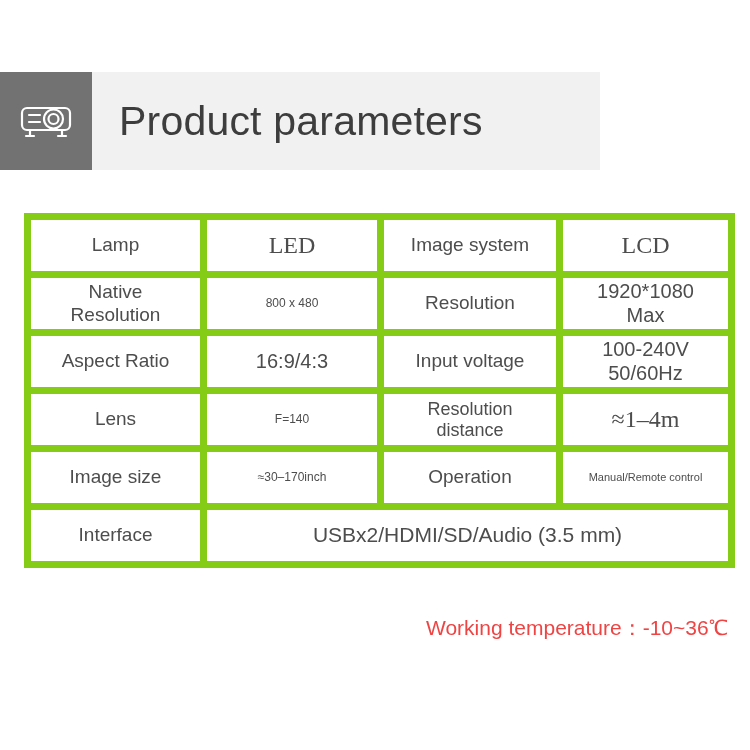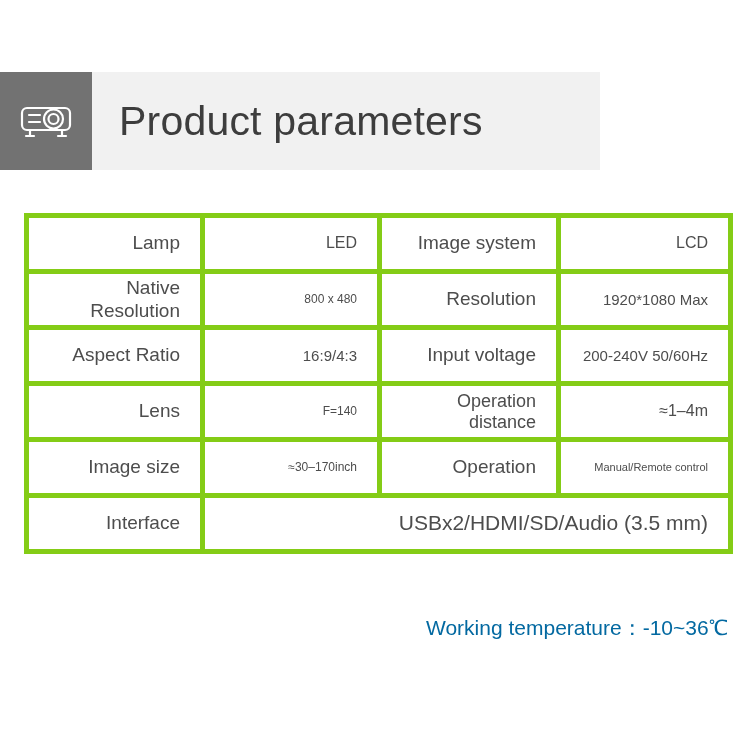--- a/index.html
+++ b/index.html
@@ -54,51 +54,51 @@
   
   #spec-table {
     position: absolute;
     left: 24px;
     top: 213px;
     width: 704px;
     border-collapse: collapse;
     table-layout: fixed;
   }
   #spec-table td {
-    border: 5px solid #84cc16;
+    border: 7px solid #84cc16;
     height: 47px;
-    text-align: right;
+    text-align: center;
     vertical-align: middle;
     padding: 2px 20px;
     color: #4d4d4d;
     line-height: 1.16;
   }
   
   col.c1 { width: 176px; }
   col.c2 { width: 177px; }
   col.c3 { width: 179px; }
   col.c4 { width: 172px; }
 
   td.lbl      { font-size: 19px; }
   td.lbl-sm   { font-size: 18px; }
-  td.val-lg   { font-size: 16px; }
+  td.val-lg   { font-size: 24px; font-family: Liberation Serif, serif; }
   td.val      { font-size: 12px; }
-  td.val-sm   { font-size: 15px; }
+  td.val-sm   { font-size: 20px; }
   td.val-xs   { font-size: 11px; }
   td.span3    { font-size: 21px; }
 
   
   #footer-note {
     position: absolute;
     left: 24px;
     top: 614px;
     width: 704px;
     text-align: right;
     font-size: 21px;
-    color: #0369a1;
+    color: #ef4444;
     padding-right: 2px;
   }
 </style>
 </head>
 <body>
 
 <div id="header-band">
   <div id="icon-tile">
     <span>
       <svg width="52" height="38" viewBox="0 0 52 38" fill="none" stroke="#ffffff" stroke-width="2.2" stroke-linecap="round" stroke-linejoin="round">
@@ -134,26 +134,26 @@
     <tr>
       <td class="lbl">Native Resolution</td>
       <td class="val">800 x 480</td>
       <td class="lbl">Resolution</td>
       <td class="val-sm">1920*1080 Max</td>
     </tr>
     <tr>
       <td class="lbl">Aspect Ratio</td>
       <td class="val-sm">16:9/4:3</td>
       <td class="lbl">Input voltage</td>
-      <td class="val-sm">200-240V  50/60Hz</td>
+      <td class="val-sm">100-240V  50/60Hz</td>
     </tr>
     <tr>
       <td class="lbl">Lens</td>
       <td class="val">F=140</td>
-      <td class="lbl-sm">Operation  distance</td>
+      <td class="lbl-sm">Resolution  distance</td>
       <td class="val-lg">≈1–4m</td>
     </tr>
     <tr>
       <td class="lbl">Image size</td>
       <td class="val">≈30–170inch</td>
       <td class="lbl">Operation</td>
       <td class="val-xs">Manual/Remote control</td>
     </tr>
     <tr>
       <td class="lbl">Interface</td>

